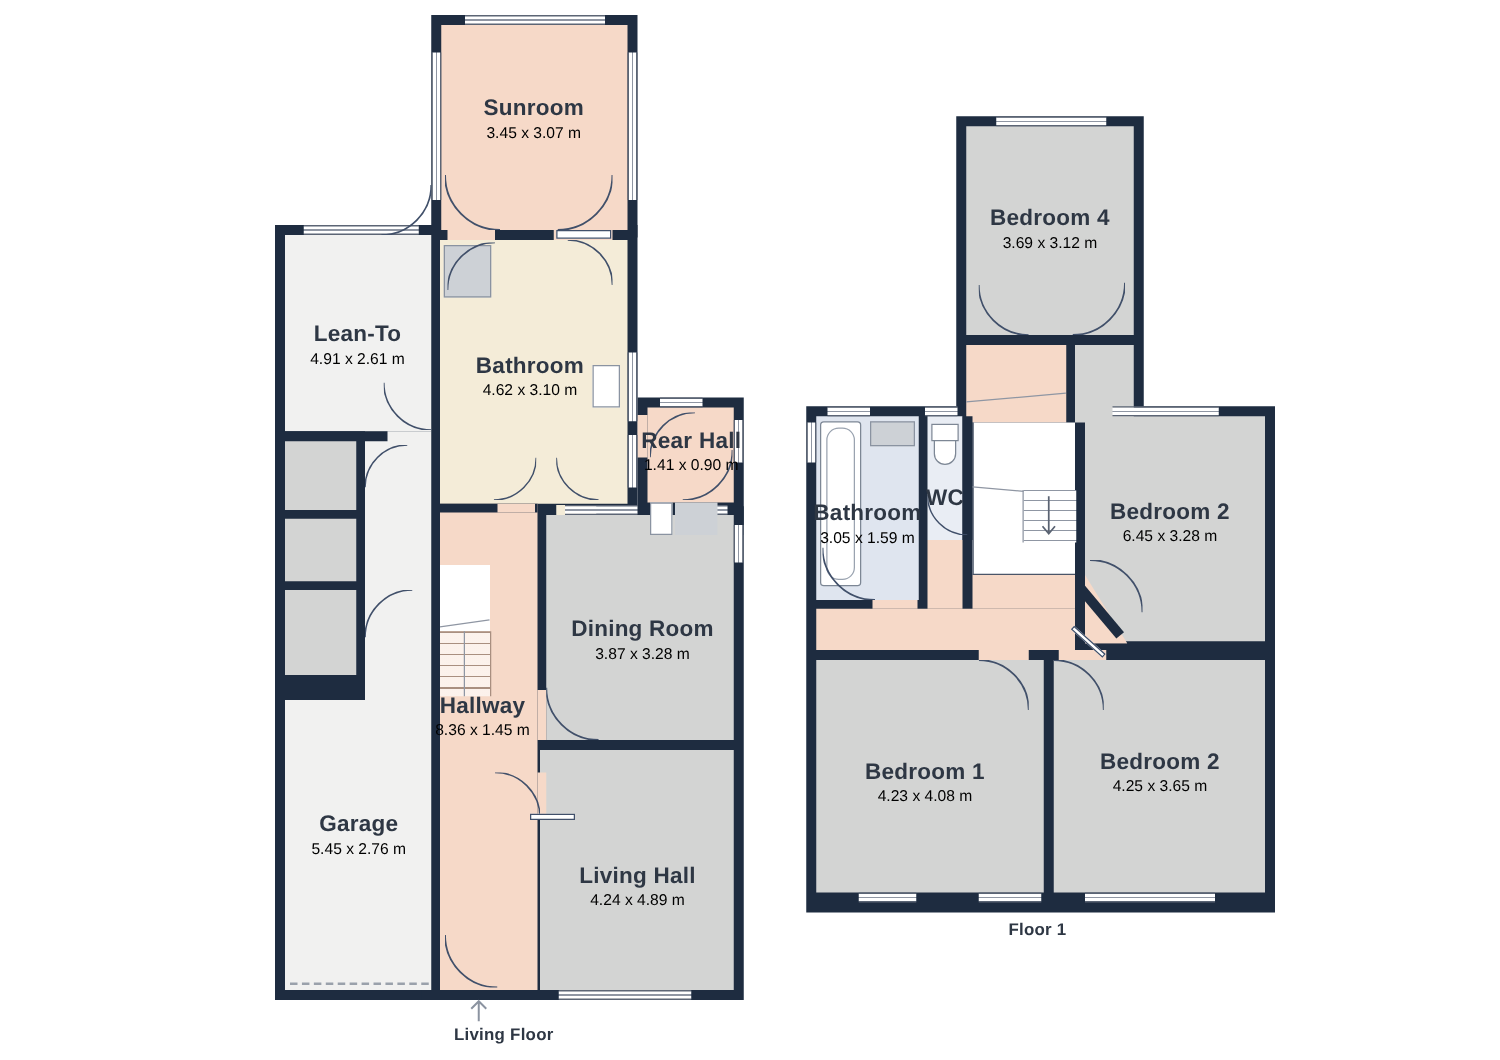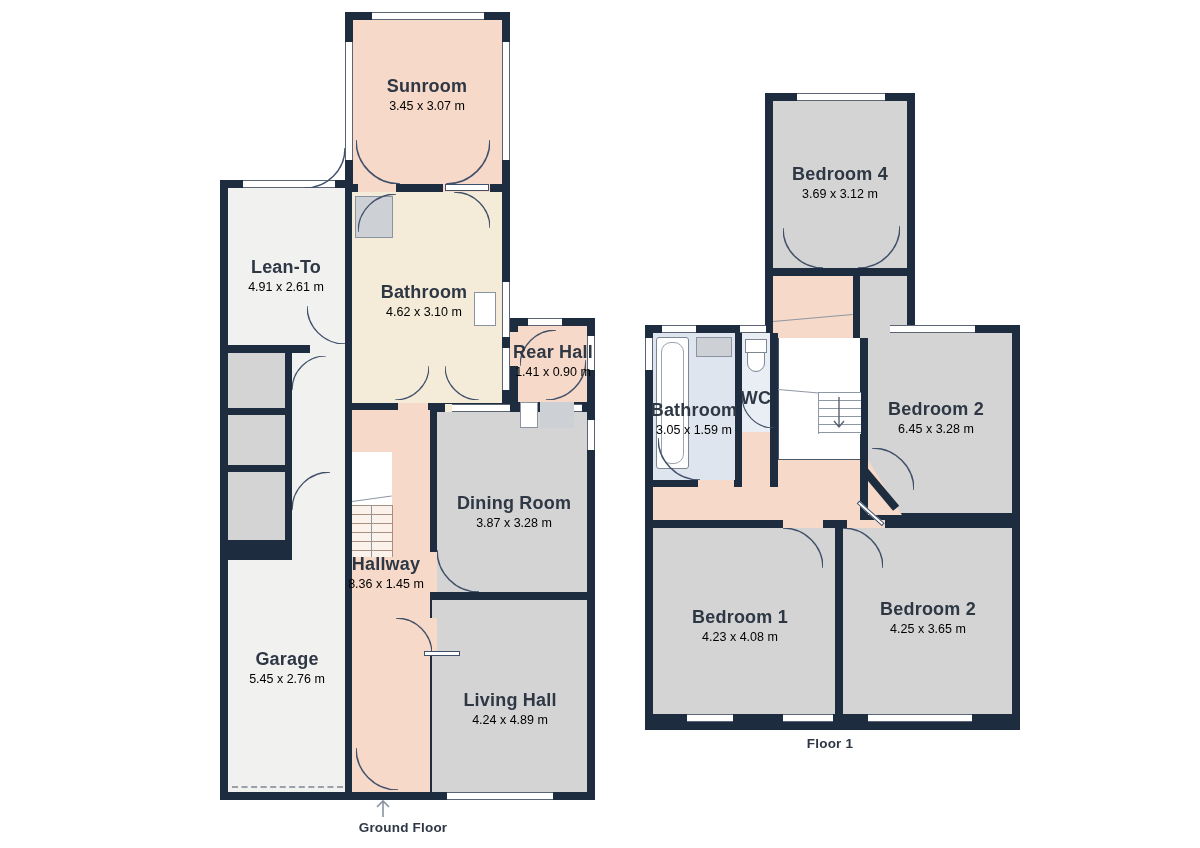--- a/index.html
+++ b/index.html
@@ -202,21 +202,21 @@
     <div class="rdims">8.36 x 1.45 m</div>
   </div>
   <div class="label" style="left:287px;top:668px">
     <div class="rname">Garage</div>
     <div class="rdims">5.45 x 2.76 m</div>
   </div>
   <div class="label" style="left:510px;top:709px">
     <div class="rname">Living Hall</div>
     <div class="rdims">4.24 x 4.89 m</div>
   </div>
-  <div class="caption" style="left:403px;top:820px">Ground Floor</div>
+  <div class="caption" style="left:403px;top:820px">Living Floor</div>
 
   <div class="wall" style="left:765px;top:93px;width:150px;height:245px"></div>
   <div class="wall" style="left:645px;top:325px;width:375px;height:405px"></div>
 
   <div class="fill gray" style="left:773px;top:101px;width:134px;height:167px"></div>
   <div class="fill salmon" style="left:773px;top:276px;width:80px;height:62px"></div>
   <div class="fill gray" style="left:860px;top:276px;width:47px;height:62px"></div>
   <div class="fill whitefill" style="left:778px;top:338px;width:82px;height:122px;border-left:1px solid #4a5568;border-bottom:1px solid #4a5568;box-sizing:border-box"></div>
   <div class="fill blue" style="left:653px;top:333px;width:82px;height:147px"></div>
   <div class="fill bluelight" style="left:742px;top:333px;width:28px;height:99px"></div>

